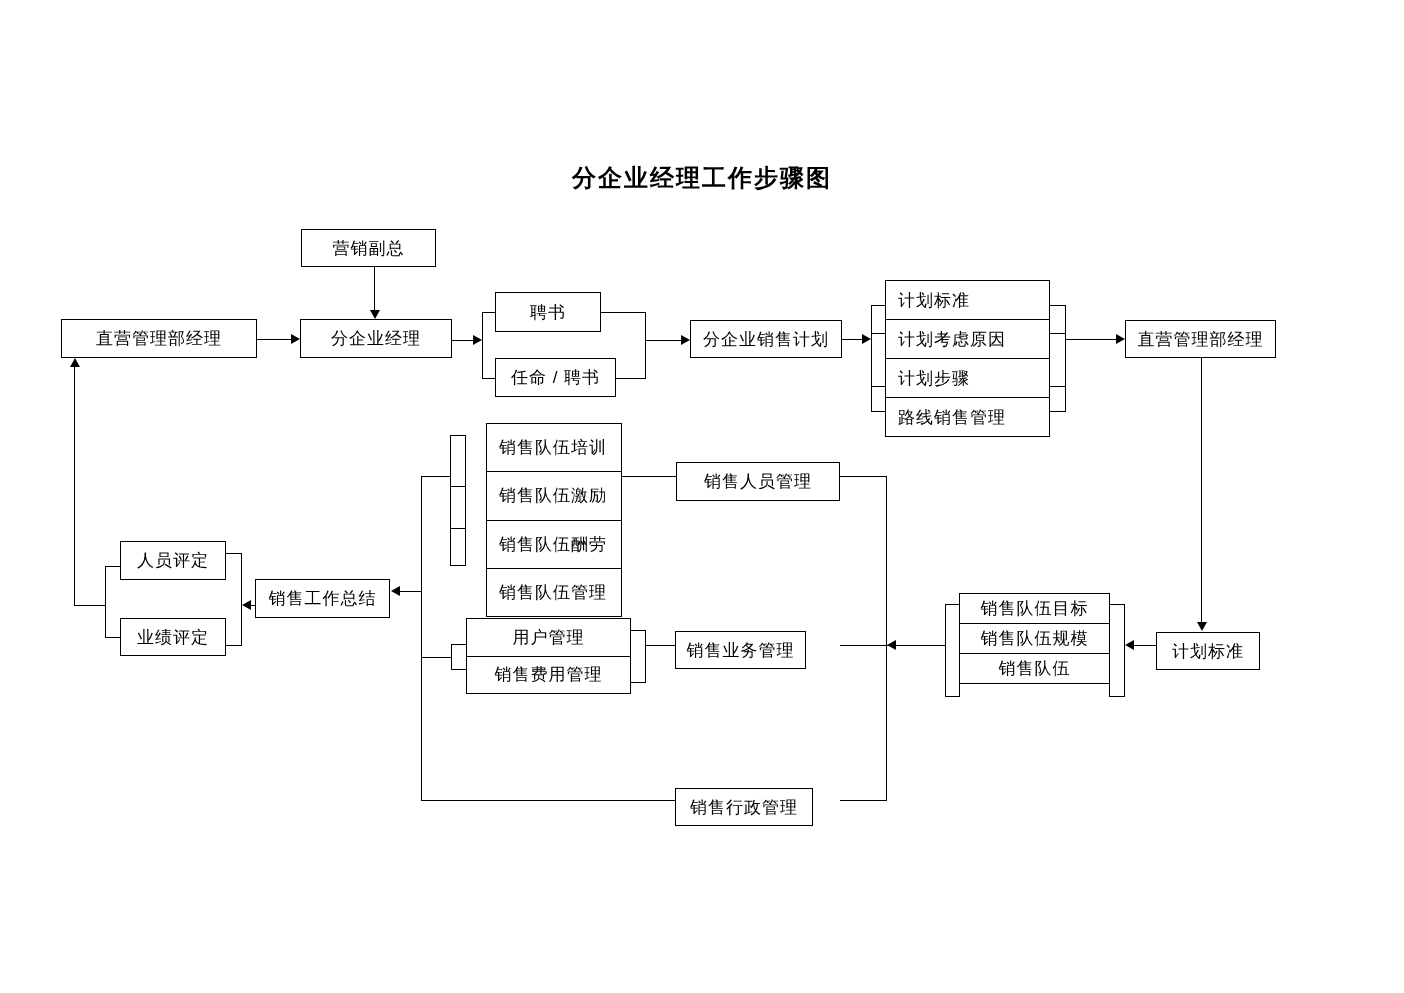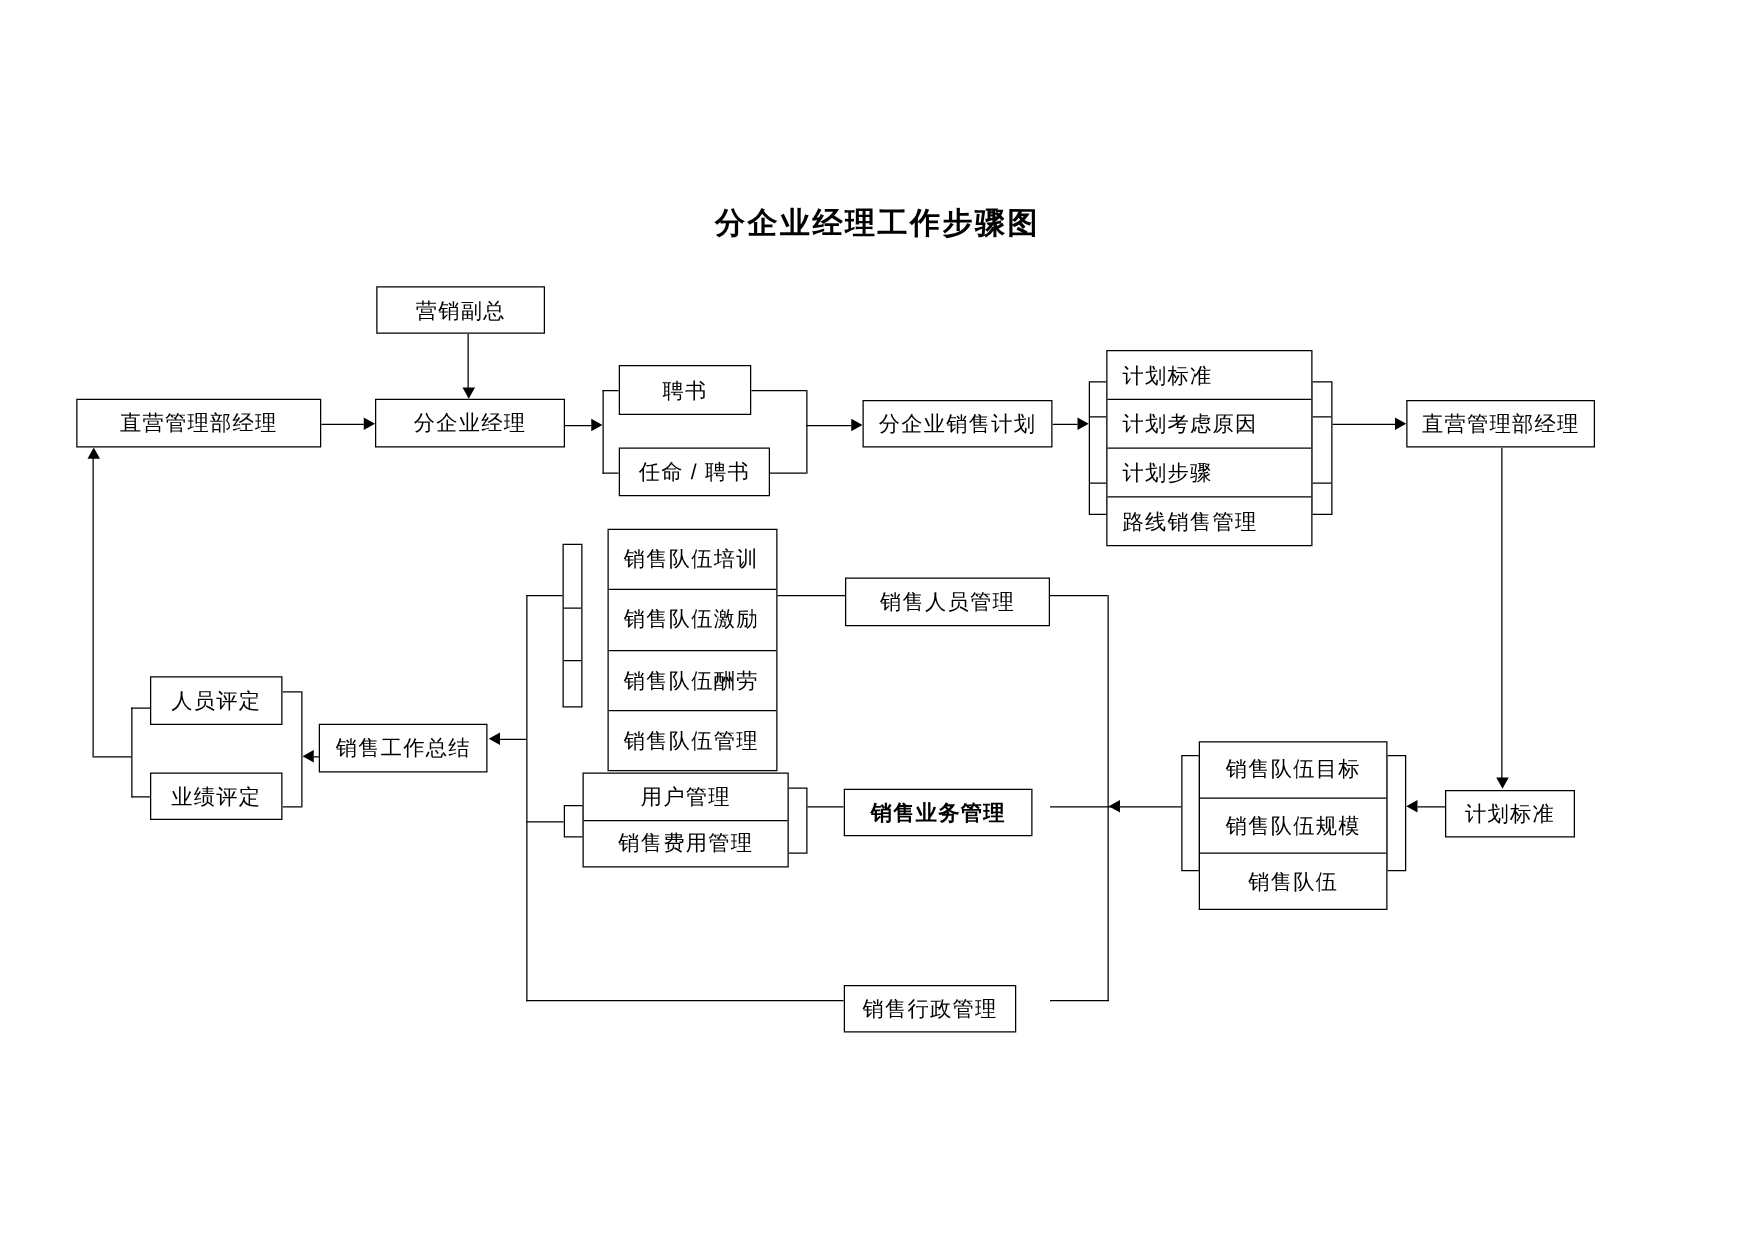--- a/index.html
+++ b/index.html
@@ -195,23 +195,23 @@
 
   <div class="box" style="left:120px; top:618px; width:106px; height:38px;">业绩评定</div>
 
   <div class="box" style="left:255px; top:579px; width:135px; height:39px;">销售工作总结</div>
 
   <div class="stack" style="left:466px; top:618px; width:165px; height:76px;">
     <div class="srow">用户管理</div>
     <div class="srow">销售费用管理</div>
   </div>
 
-  <div class="box" style="left:675px; top:631px; width:151px; height:38px;font-weight:bold;">销售业务管理</div>
-
-  <div class="stack" style="left:959px; top:593px; width:151px; height:135px;">
+  <div class="box" style="left:675px; top:631px; width:131px; height:38px;">销售业务管理</div>
+
+  <div class="stack" style="left:959px; top:593px; width:151px; height:91px;">
     <div class="srow">销售队伍目标</div>
     <div class="srow">销售队伍规模</div>
     <div class="srow">销售队伍</div>
   </div>
 
   <div class="box" style="left:1156px; top:632px; width:104px; height:38px;">计划标准</div>
 
   <div class="box" style="left:675px; top:788px; width:138px; height:38px;">销售行政管理</div>
 
 </div>

